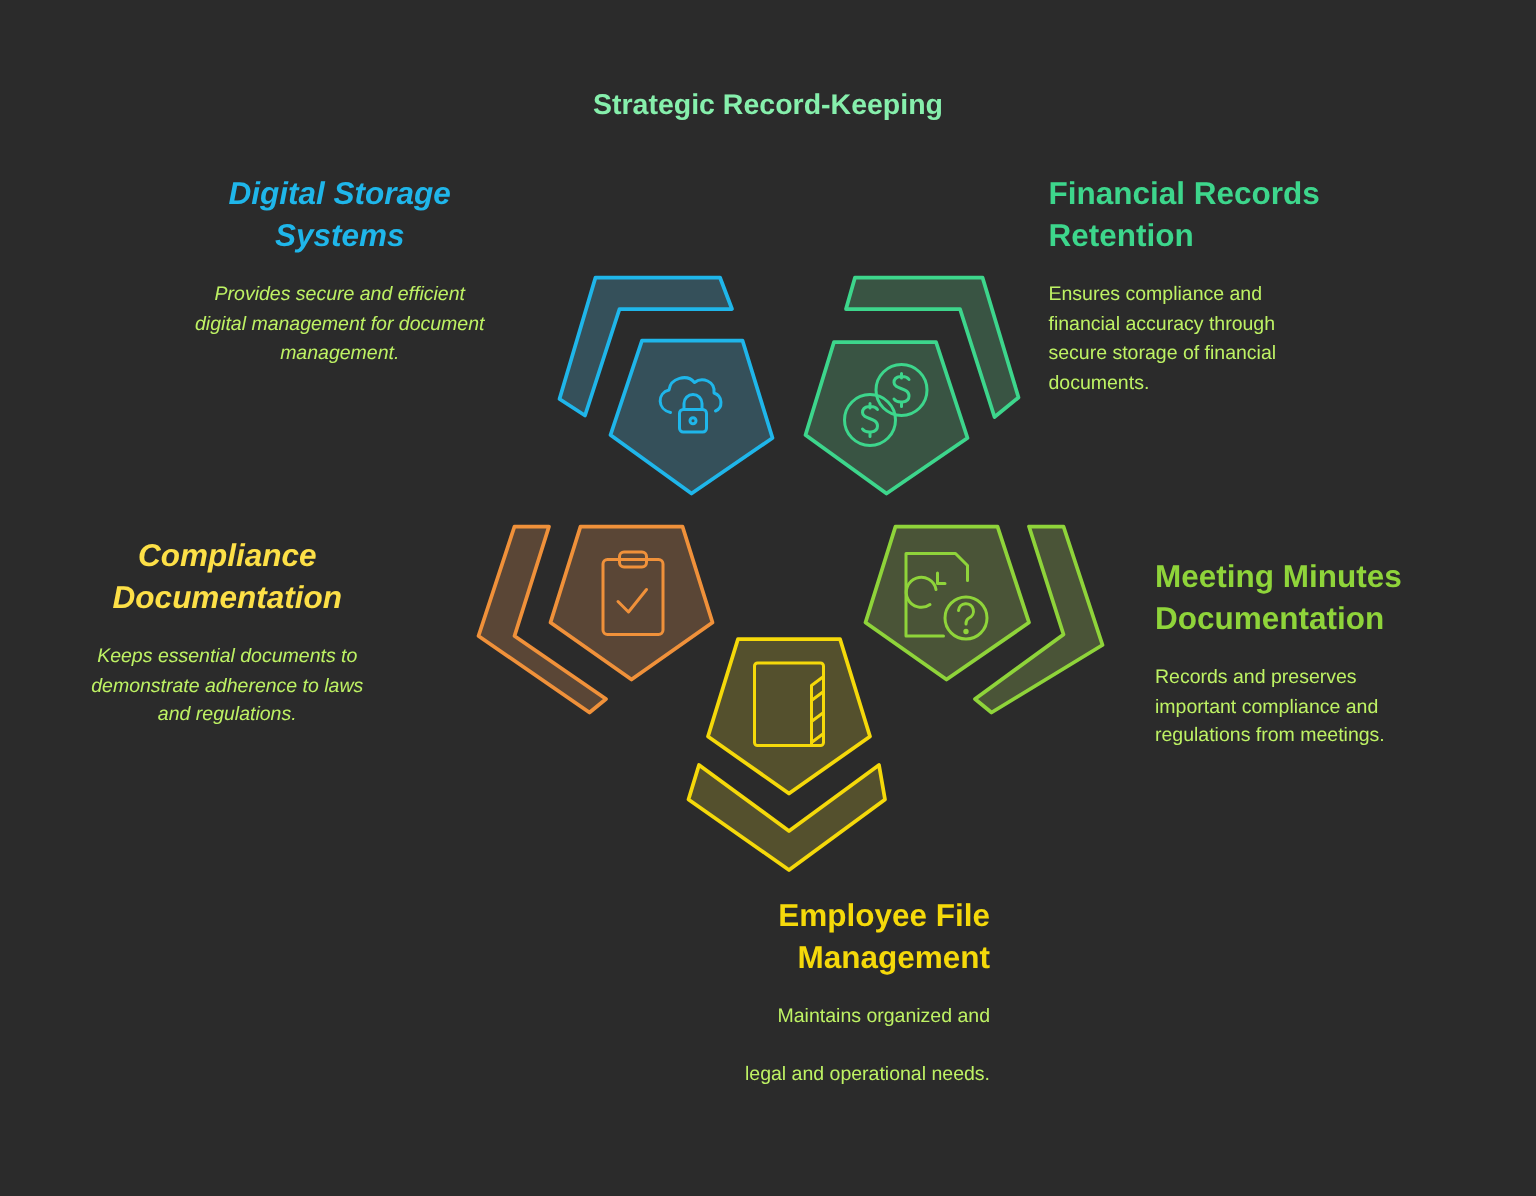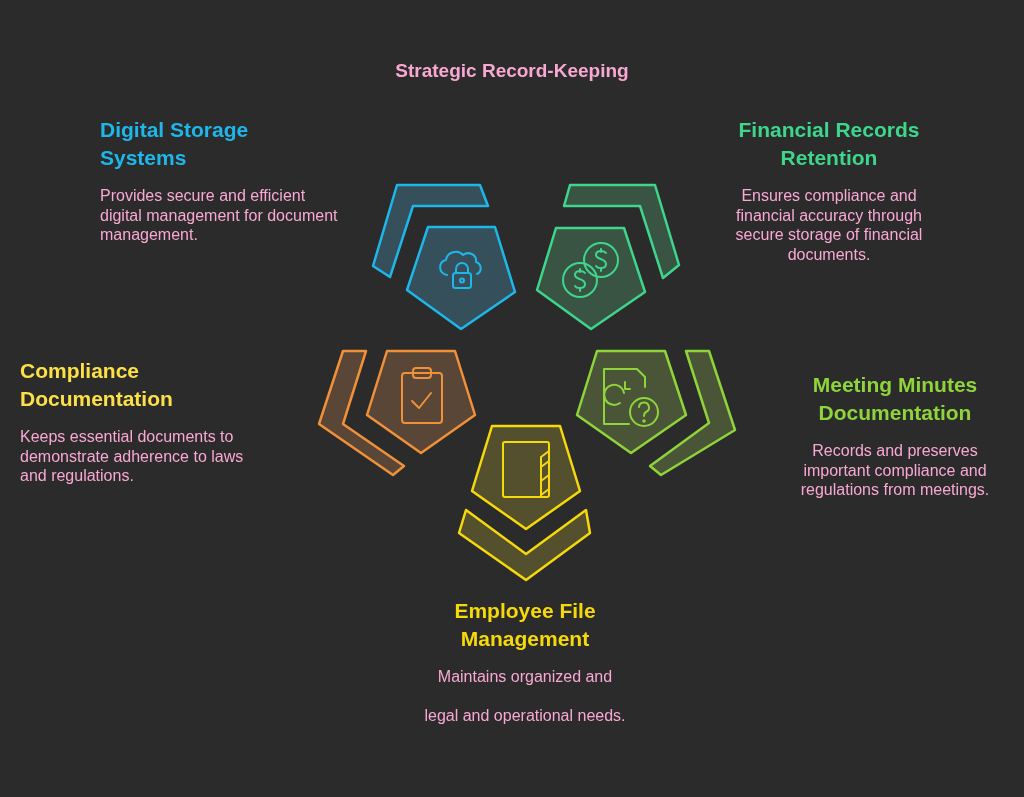--- a/index.html
+++ b/index.html
@@ -5,34 +5,34 @@
     html, body { margin: 0; padding: 0; }
     body {
       width: 1024px; height: 797px;
       background: #2b2b2b;
       position: relative;
       overflow: hidden;
       font-family: "Liberation Sans", "DejaVu Sans", sans-serif;
     }
     .title {
       position: absolute; left: 0; width: 1024px; top: 60px;
-      text-align: center; color: #f9a8d4;
+      text-align: center; color: #86efac;
       font-size: 19px; font-weight: bold;
     }
     svg.diagram { position: absolute; left: 0; top: 0; }
     .block { position: absolute; }
     .block h3 {
       margin: 0; font-size: 21px; font-weight: bold; line-height: 28px;
     }
     .block p {
-      margin: 14px 0 0 0; font-size: 16px; line-height: 19.5px; color: #f9a8d4;
+      margin: 14px 0 0 0; font-size: 13px; line-height: 19.5px; color: #bef264;
     }
-    .right-align { text-align: left; }
-    .left-align { text-align: center; }
-    .center-align { text-align: center; }
+    .right-align { text-align: center; font-style: italic; }
+    .left-align { text-align: left; }
+    .center-align { text-align: right; }
   </style>
 </head>
 <body>
 
 <div class="title">Strategic Record-Keeping</div>
 
 <svg class="diagram" width="1024" height="797" viewBox="0 0 1024 797">
 
   <g>
     <polygon points="397,185 480,185 488,206 413,206 390,277 373,266" fill="#35505a" stroke="#1fb6ea" stroke-width="2.5" stroke-linejoin="round"></polygon>

